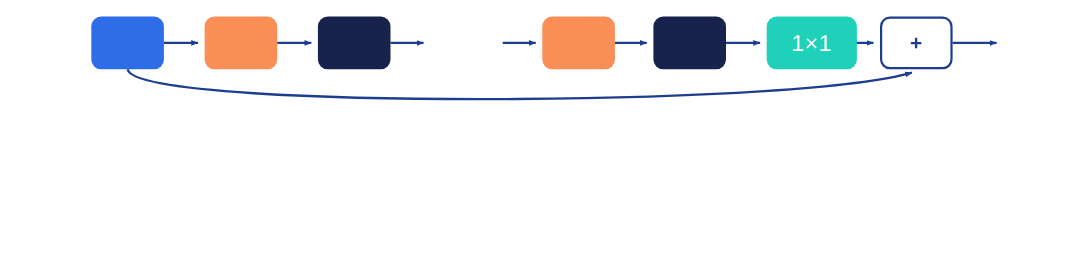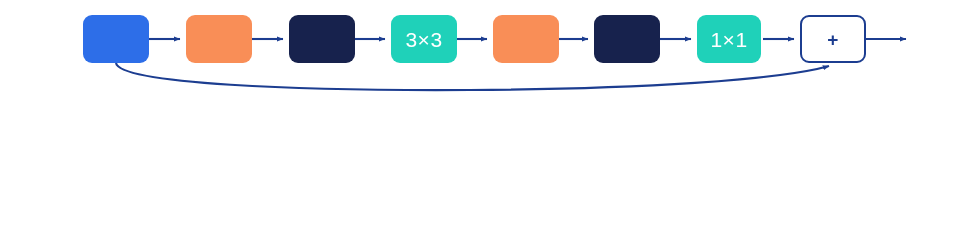--- a/index.html
+++ b/index.html
@@ -87,30 +87,27 @@
   <div class="node-layer">
     <div class="node" id="n1" style="left: 83px; top: 15px; width: 66px; height: 48px; background: rgb(45, 110, 232);">
       <span class="node-label"></span>
     </div>
     <div class="node" id="n2" style="left: 186px; top: 15px; width: 66px; height: 48px; background: rgb(249, 142, 87);">
       <span class="node-label"></span>
     </div>
     <div class="node" id="n3" style="left: 289px; top: 15px; width: 66px; height: 48px; background: rgb(23, 34, 77);">
       <span class="node-label"></span>
     </div>
-    <div class="node" id="n4" style="left: 391px; top: 15px; width: 66px; height: 48px; background: rgb(31, 209, 185);">
-      <span class="node-label">3×3</span>
-    </div>
     <div class="node" id="n5" style="left: 493px; top: 15px; width: 66px; height: 48px; background: rgb(249, 142, 87);">
       <span class="node-label"></span>
     </div>
     <div class="node" id="n6" style="left: 594px; top: 15px; width: 66px; height: 48px; background: rgb(23, 34, 77);">
       <span class="node-label"></span>
     </div>
-    <div class="node" id="n7" style="left: 697px; top: 15px; width: 64px; height: 48px; background: rgb(31, 209, 185);">
+    <div class="node" id="n7" style="left: 697px; top: 15px; width: 82px; height: 48px; background: rgb(31, 209, 185);">
       <span class="node-label">1×1</span>
     </div>
     <div class="node sum-node" id="n8" style="left: 800px; top: 15px; width: 66px; height: 48px;">
       <span class="node-label">+</span>
     </div>
   </div>
 
 </div>
 
 </body></html>

